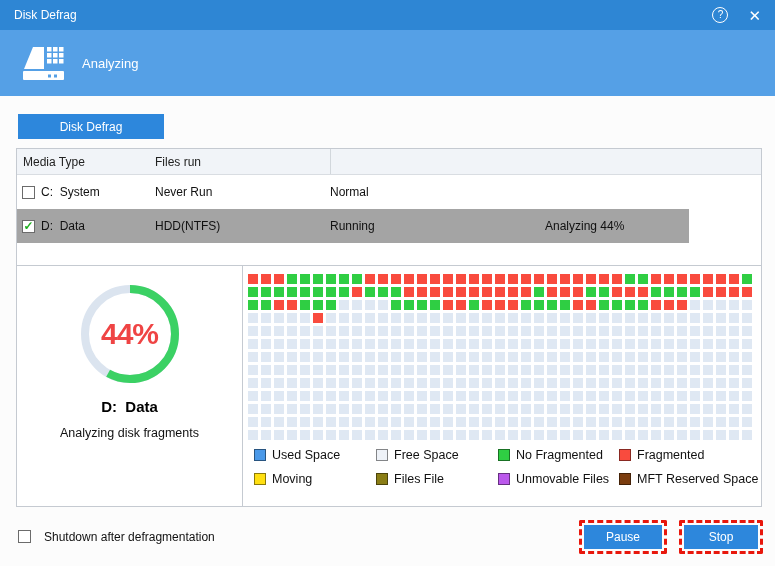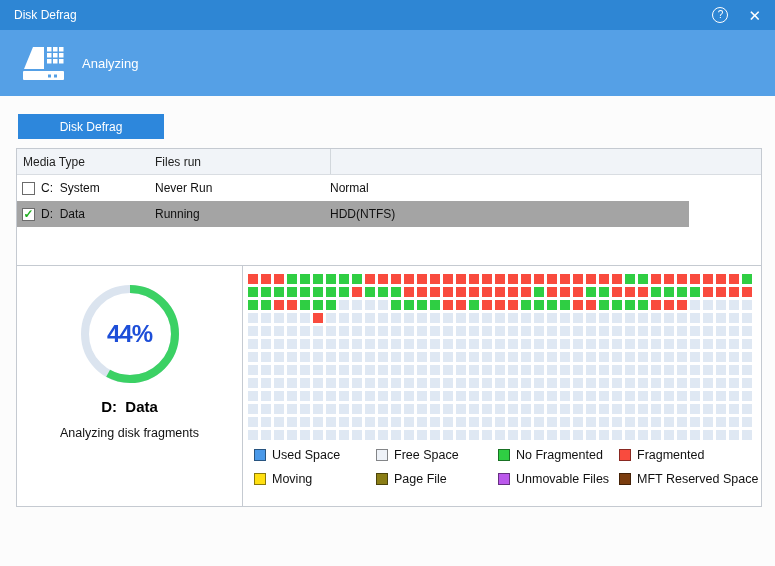--- a/index.html
+++ b/index.html
@@ -21,31 +21,31 @@
   .tabbtn { position:absolute; left:18px; top:114px; width:146px; height:25px; background:var(--accent,#2d87dc); color:#fff; font-size:12px; display:flex; align-items:center; justify-content:center; cursor:default; }
 
   
   .mainbox { position:absolute; left:16px; top:148px; width:746px; height:359px; border:1px solid #c5cad1; background:#fff; }
 
   .thead { display:grid; grid-template-columns:138px 175px 215px 143px 1fr; height:26px; background:#f1f4f8; border-bottom:1px solid #d9dde2; align-items:center; font-size:12px; color:#222; }
   .thead .hcell { padding-left:0; }
   .thead .hcell:first-child { padding-left:6px; }
   .thead .hcell.empty { border-left:1px solid #d2d7dc; height:100%; }
 
-  .trow { display:grid; grid-template-columns:138px 175px 215px 143px 1fr; height:26px; align-items:center; font-size:12px; color:#111; }
+  .trow { display:grid; grid-template-columns:138px 175px 215px 143px 1fr; height:34px; align-items:center; font-size:12px; color:#111; }
   .trow.selected { background:linear-gradient(to right,#a4a4a4 0 672px, transparent 672px); }
   .trow .cell1 { display:flex; align-items:center; padding-left:5px; }
   .cbx { width:13px; height:13px; background:#fff; border:1px solid #6b6b6b; margin-right:6px; display:flex; align-items:center; justify-content:center; flex:none; }
   .cbx .tick { color:#1fae1f; font-size:12px; font-weight:bold; line-height:10px; }
 
   
   .panels { position:absolute; left:0; right:0; top:116px; bottom:0; border-top:1px solid #c5cad1; display:flex; background:#fff; }
   .left-panel { width:226px; border-right:1px solid #c5cad1; text-align:center; }
   .ringwrap { width:110px; height:110px; margin:13px auto 0; position:relative; }
-  .ring-label { position:absolute; inset:0; display:flex; align-items:center; justify-content:center; font-size:24px; font-weight:bold; color:#1d4ed8; letter-spacing:-1px; }
+  .ring-label { position:absolute; inset:0; display:flex; align-items:center; justify-content:center; font-size:30px; font-weight:bold; color:#ef4444; letter-spacing:-1px; }
   .drive-name { margin-top:9px; font-size:15px; font-weight:bold; color:#000; }
   .used-line { margin-top:8px; font-size:12px; color:#b3b3b3; }
   .activity-line { margin-top:11px; font-size:12.5px; color:#111; }
 
   .right-panel { flex:1; padding:8px 0 0 5px; }
   .mapgrid { display:grid; grid-template-columns:repeat(39,13px); grid-auto-rows:13px; }
   .blk { width:10px; height:10px; }
 
   .legend { margin-top:5px; display:grid; grid-template-columns:122px 122px 121px auto; row-gap:10px; padding-left:6px; font-size:12.5px; color:#111; }
   .litem { display:flex; align-items:center; }
@@ -114,22 +114,23 @@
           <div>Normal</div>
           <div></div>
         </div>
         <div class="trow selected">
           <div class="cell1">
             <span class="cbx">
               <span class="tick">✓</span>
             </span>
             <span>D:&nbsp; Data</span>
           </div>
+          <div>HDD(NTFS)</div>
           <div>Running</div>
-          <div>HDD(NTFS)</div>
+          <div>Analyzing 44%</div>
           <div></div>
         </div>
       </div>
 
     <div class="panels">
 
       <div class="left-panel">
         <div class="ringwrap">
           <svg width="110" height="110" viewBox="0 0 110 110">
             <circle cx="55" cy="55" r="45" fill="none" stroke="var(--ring-track,#dbe4ef)" stroke-width="8"></circle>
@@ -667,30 +668,40 @@
             <div class="litem">
               <span class="swatch" style="background: rgb(249, 75, 62);"></span>
               <span>Fragmented</span>
             </div>
             <div class="litem">
               <span class="swatch" style="background: rgb(255, 223, 16);"></span>
               <span>Moving</span>
             </div>
             <div class="litem">
               <span class="swatch" style="background: rgb(138, 125, 21);"></span>
-              <span>Page File</span>
+              <span>Files File</span>
             </div>
             <div class="litem">
               <span class="swatch" style="background: rgb(187, 88, 236);"></span>
               <span>Unmovable Files</span>
             </div>
             <div class="litem">
               <span class="swatch" style="background: rgb(123, 60, 14);"></span>
               <span>MFT Reserved Space</span>
             </div>
           </div>
       </div>
 
     </div>
   </div>
 
+  <div class="bottombar">
+    <span class="cbx" id="shutdown-cbx"></span>
+    <span class="bb-label">Shutdown after defragmentation</span>
+    <span class="dashwrap first">
+      <button class="bluebtn">Pause</button>
+    </span>
+    <span class="dashwrap">
+      <button class="bluebtn stop">Stop</button>
+    </span>
+  </div>
 
 </div>
 
 </body></html>

